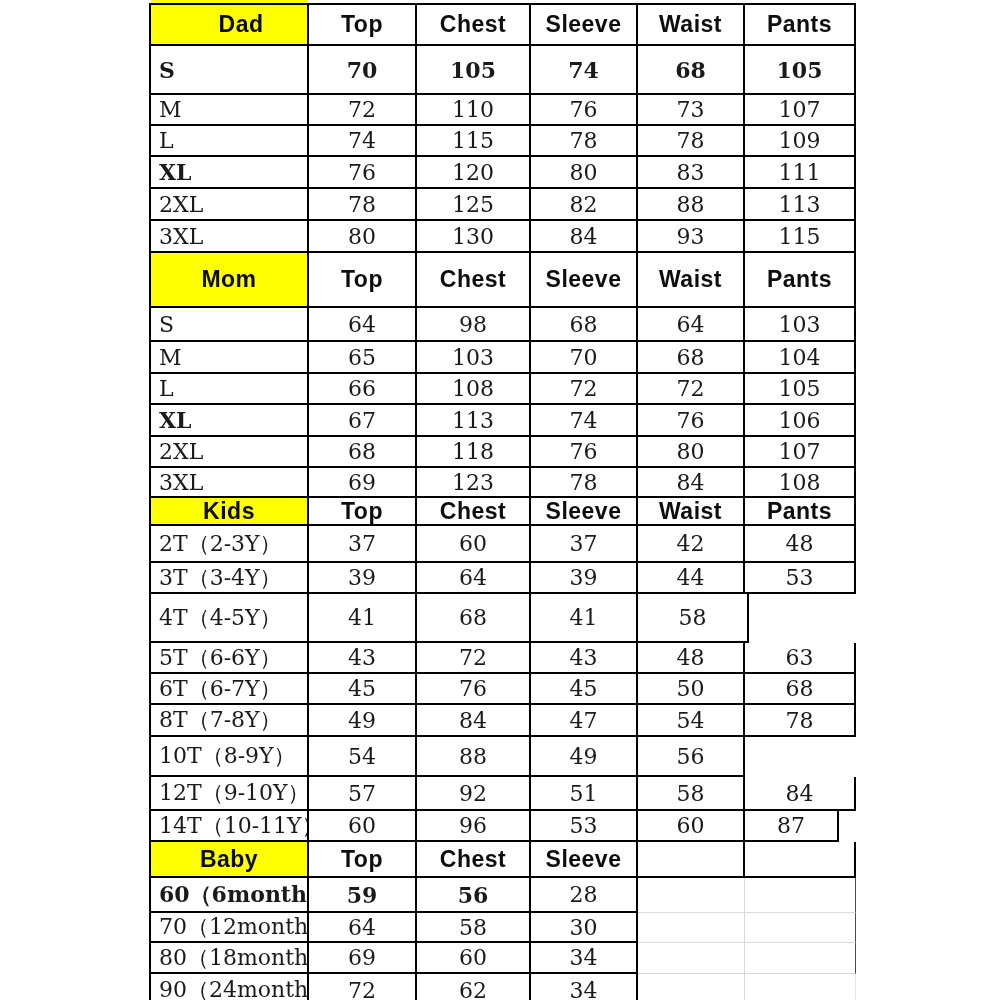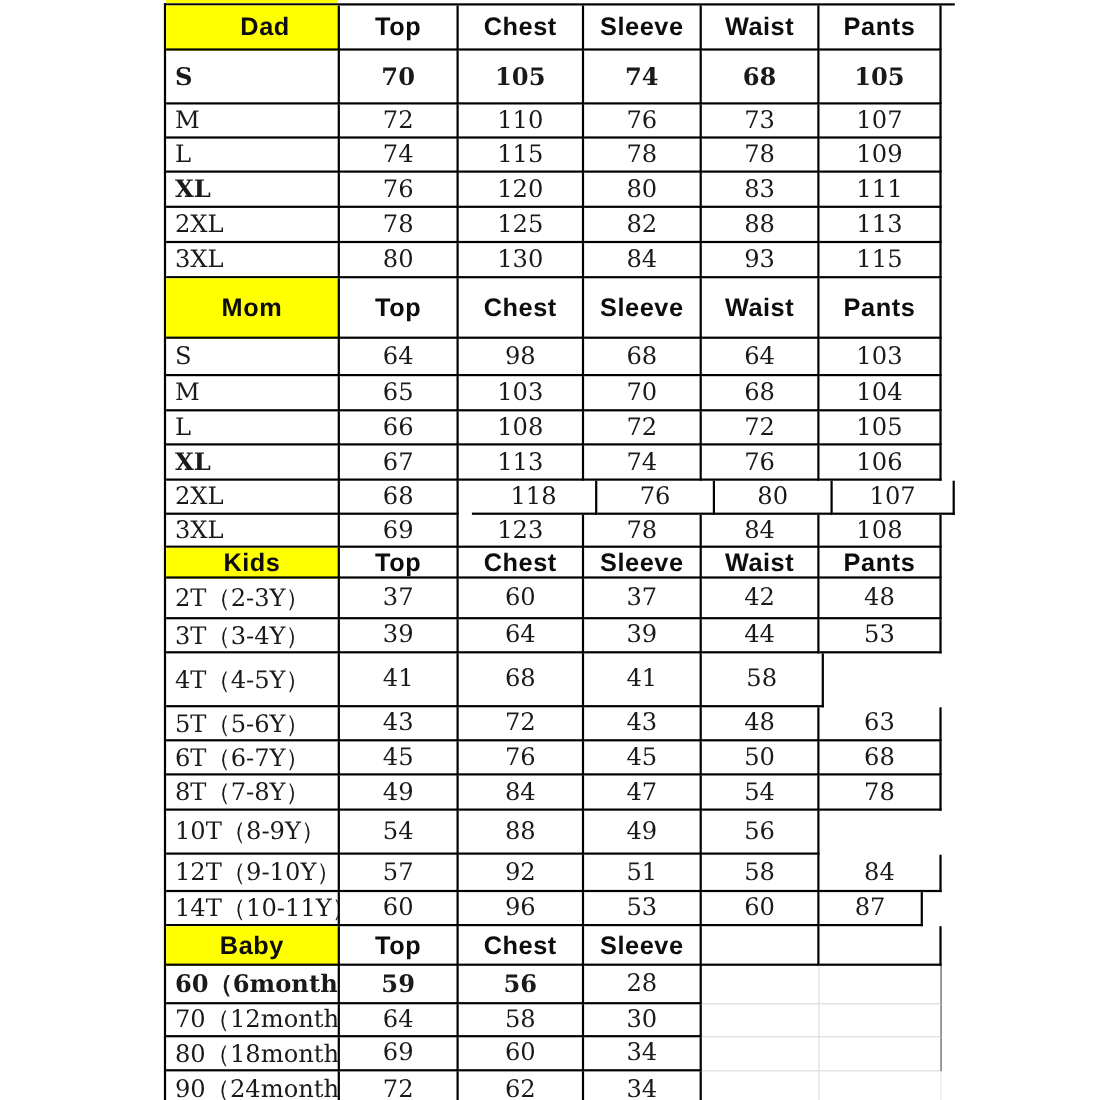--- a/index.html
+++ b/index.html
@@ -118,21 +118,21 @@
         <div class="tcell lbl b" style="width: 158px;">XL</div>
         <div class="tcell val" style="width: 108px;">67</div>
         <div class="tcell val" style="width: 114px;">113</div>
         <div class="tcell val" style="width: 107px;">74</div>
         <div class="tcell val" style="width: 107px;">76</div>
         <div class="tcell val" style="width: 111px;">106</div>
       </div>
       <div class="trow" style="height: 31px;">
         <div class="tcell lbl" style="width: 158px;">2XL</div>
         <div class="tcell val" style="width: 108px;">68</div>
-        <div class="tcell val" style="width: 114px; margin-left: 12px;">118</div>
+        <div class="tcell val" style="width: 114px;">118</div>
         <div class="tcell val" style="width: 107px;">76</div>
         <div class="tcell val" style="width: 107px;">80</div>
         <div class="tcell val" style="width: 111px;">107</div>
       </div>
       <div class="trow" style="height: 30px;">
         <div class="tcell lbl" style="width: 158px;">3XL</div>
         <div class="tcell val" style="width: 108px;">69</div>
         <div class="tcell val" style="width: 114px;">123</div>
         <div class="tcell val" style="width: 107px;">78</div>
         <div class="tcell val" style="width: 107px;">84</div>
@@ -163,21 +163,21 @@
         <div class="tcell val" style="width: 111px;">53</div>
       </div>
       <div class="trow" style="height: 49px;">
         <div class="tcell lbl" style="width: 158px;">4T（4-5Y）</div>
         <div class="tcell val" style="width: 108px;">41</div>
         <div class="tcell val" style="width: 114px;">68</div>
         <div class="tcell val" style="width: 107px;">41</div>
         <div class="tcell val" style="width: 111px;">58</div>
       </div>
       <div class="trow" style="height: 31px;">
-        <div class="tcell lbl" style="width: 158px;">5T（5-6Y）</div>
+        <div class="tcell lbl" style="width: 158px;">5T（6-6Y）</div>
         <div class="tcell val" style="width: 108px;">43</div>
         <div class="tcell val" style="width: 114px;">72</div>
         <div class="tcell val" style="width: 107px;">43</div>
         <div class="tcell val" style="width: 107px;">48</div>
         <div class="tcell val" style="width: 111px;">63</div>
       </div>
       <div class="trow" style="height: 31px;">
         <div class="tcell lbl" style="width: 158px;">6T（6-7Y）</div>
         <div class="tcell val" style="width: 108px;">45</div>
         <div class="tcell val" style="width: 114px;">76</div>

